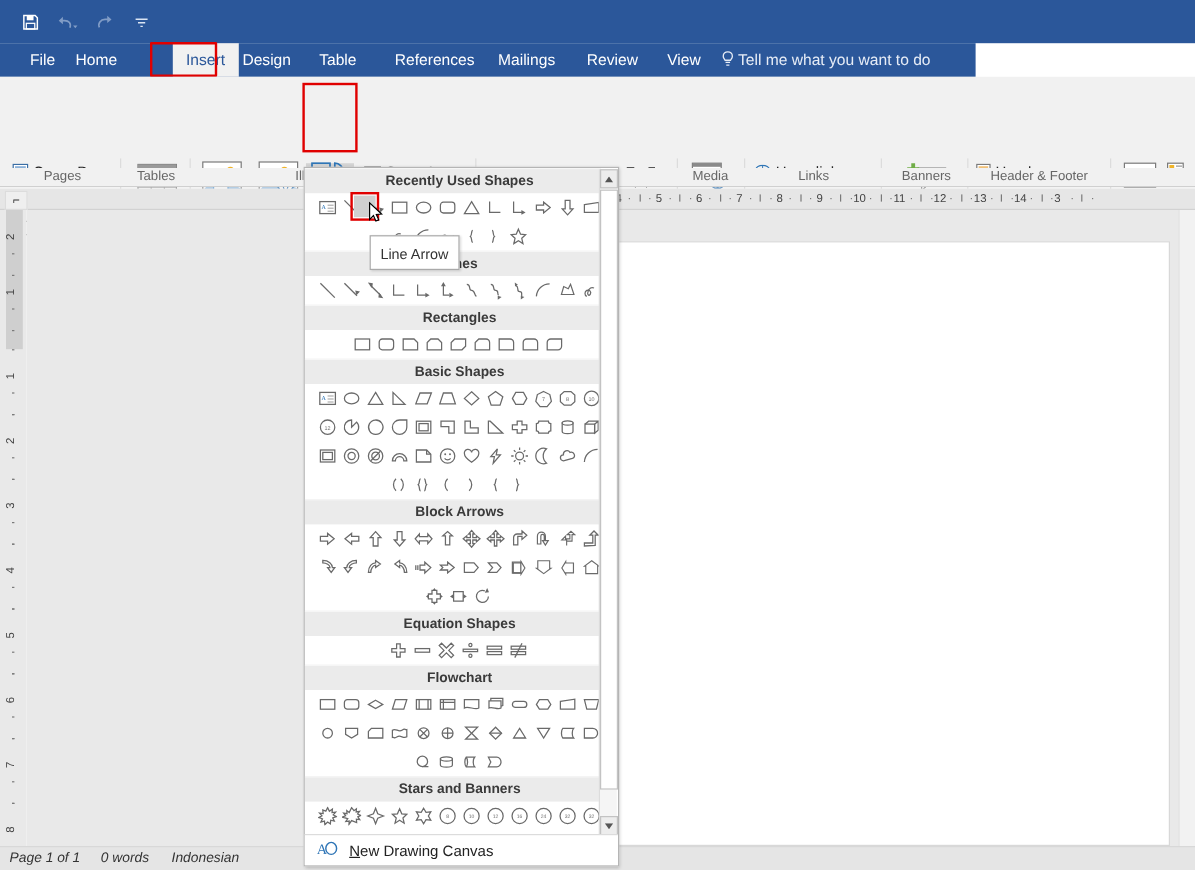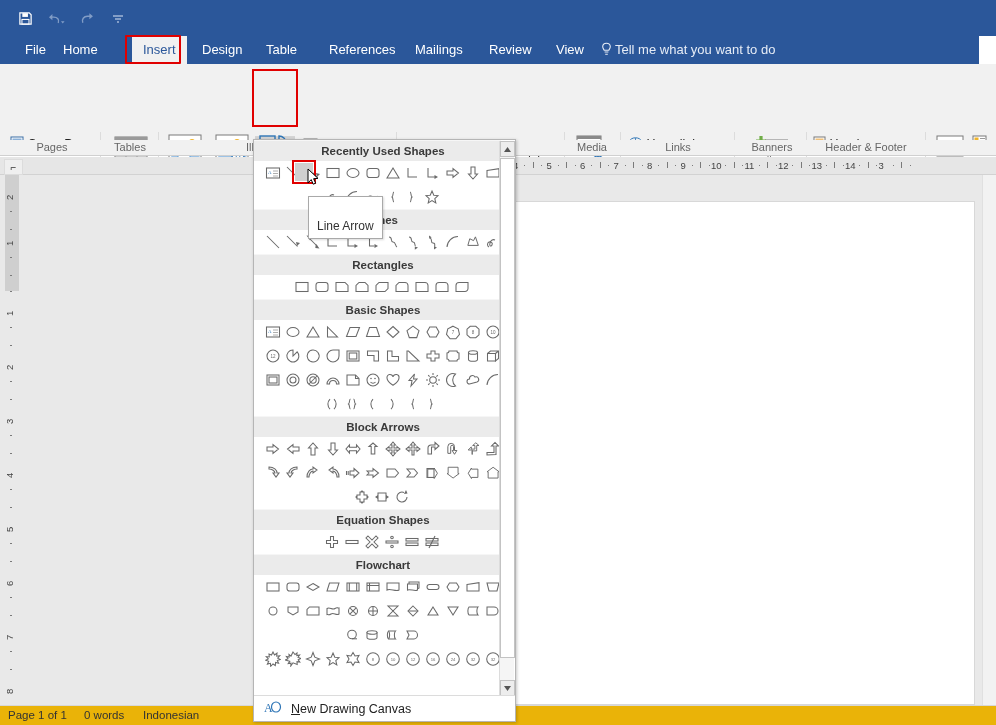--- a/index.html
+++ b/index.html
@@ -20,21 +20,21 @@
             color:#e8eef7; }
   .qat-btn svg{ display:block; }
   .qat-btn.dim svg{ opacity:.55; }
   .title-text{
     position:absolute; left:0; top:8px; width:996px; text-align:center;
     color:#ffffff; font-size:13.5px; letter-spacing:.2px;
   }
 
   
   .tabstrip{
-    position:absolute; left:0; top:36px; width:979px; height:28px;
+    position:absolute; left:0; top:36px; width:813px; height:28px;
     background:#2b579a;
   }
   .tab{
     position:absolute; top:0; height:28px; line-height:28px; padding:0 11px;
     color:#ffffff; font-size:13px; white-space:nowrap;
   }
   .tab.active{ background:#f1f1f1; color:#2b579a; }
   .tab-highlight{
     position:absolute; border:2.5px solid #e00000; border-radius:1px;
     left:125px; top:35px; width:56px; height:29px; pointer-events:none;
@@ -111,21 +111,21 @@
     background:#ffffff; border:1px solid #d8d8d8;
   }
   .vscroll{
     position:absolute; right:0; top:0; width:14px; height:530px; background:#f2f2f2;
     border-left:1px solid #e0e0e0;
   }
 
   
   .statusbar{
     position:absolute; left:0; top:705px; width:996px; height:20px;
-    background:#eab308; border-top:1px solid #d8d8d8;
+    background:#e5e5e5; border-top:1px solid #d8d8d8;font-style:italic;
   }
   .st{ position:absolute; top:3px; font-size:11.5px; color:#333; white-space:nowrap; }
 
   
   .gallery{
     position:absolute; left:253px; top:139px; width:263px; height:583px;
     background:#ffffff; border:1px solid #b5b5b5;
     box-shadow:1px 1px 3px rgba(0,0,0,.22);
     z-index:40;
     text-align:center;
@@ -147,21 +147,21 @@
     position:absolute; left:292px; top:160px; width:24px; height:24px;
     border:2.5px solid #e00000; z-index:55; pointer-events:none;
   }
   .shape-sel-bg{
     position:absolute; left:295px; top:163px; width:18px; height:18px;
     background:#d0d0d0; z-index:42;
   }
   .tooltip{
     position:absolute; left:308px; top:196px; z-index:60;
     background:#ffffff; border:1px solid #a9a9a9;
-    font-size:12px; color:#333; padding:22px 8px 5px 8px;
+    font-size:12px; color:#333; padding:8px 8px 5px 8px;
     box-shadow:1px 1px 2px rgba(0,0,0,.15);
   }
   .cursor{ position:absolute; left:307px; top:168px; z-index:58; }
 
   .g-scroll{
     position:absolute; right:1px; top:1px; width:15px; height:555px;
     background:#f5f5f5; border-left:1px solid #dcdcdc;
   }
   .g-arrow{
     position:absolute; left:0; width:15px; height:16px; background:#ededed;
@@ -211,21 +211,21 @@
         <svg width="12" height="12" viewBox="0 0 12 12">
             <path d="M1 3h10M3 6h6M5 9h2" stroke="#dbe5f3" stroke-width="1.2"></path>
           </svg>
       </span>
     </div>
   </div>
 
   <div class="tabstrip">
     <div class="tab" style="left:14px;">File</div>
     <div class="tab" style="left:52px;">Home</div>
-    <div class="tab active" style="left:132px;">Insert</div>
+    <div class="tab active" style="left:144px;">Insert</div>
     <div class="tab" style="left:191px;">Design</div>
     <div class="tab" style="left:255px;">Table</div>
     <div class="tab" style="left:318px;">References</div>
     <div class="tab" style="left:404px;">Mailings</div>
     <div class="tab" style="left:478px;">Review</div>
     <div class="tab" style="left:545px;">View</div>
     <div class="tellme" style="left:615px;">Tell me what you want to do</div>
   </div>
   <span class="bulb">
     <svg width="13" height="15" viewBox="0 0 13 15">
@@ -975,20 +975,21 @@
               <path d="M8 11.8h5" stroke="#6a6a6a" fill="none" stroke-width="1.05"></path>
             </svg></span><span class="sh"><svg width="16" height="16" viewBox="0 0 16 16">
               <path d="M3 5.5v5c0 1 2.2 1.8 5 1.8s5-.8 5-1.8v-5z" stroke="#6a6a6a" fill="#ffffff" stroke-width="1.05"></path>
               <ellipse cx="8" cy="5.5" rx="5" ry="1.8" stroke="#6a6a6a" fill="#ffffff" stroke-width="1.05"></ellipse>
             </svg></span><span class="sh"><svg width="16" height="16" viewBox="0 0 16 16">
               <path d="M11.5 4c-1.5 1.5-1.5 6.5 0 8h-7c-1.5-1.5-1.5-6.5 0-8z" stroke="#6a6a6a" fill="#ffffff" stroke-width="1.05"></path>
               <path d="M4.5 4c1.5 1.5 1.5 6.5 0 8" stroke="#6a6a6a" fill="none" stroke-width="1.05"></path>
             </svg></span><span class="sh"><svg width="16" height="16" viewBox="0 0 16 16">
               <path d="M3 4h7c2 0 3.5 2 3.5 4s-1.5 4-3.5 4H3l2-4z" stroke="#6a6a6a" fill="#ffffff" stroke-width="1.05"></path>
             </svg></span></div>
+        <div class="sechead">Stars and Banners</div>
         <div class="shaperow"><span class="sh"><svg width="16" height="16" viewBox="0 0 16 16">
               <path d="M8 1l1.5 3 2.5-1.8-.3 3 3-.4-2 2.3 2.6 1.4-3 1 1.3 2.8-3-.8-.3 3L8 13l-2.3 2.3-.3-3-3 .8L3.7 10.3l-3-1L3.3 7.9l-2-2.3 3 .4-.3-3L6.5 4z" stroke="#6a6a6a" fill="#ffffff" stroke-width="1.05"></path>
             </svg></span><span class="sh"><svg width="16" height="16" viewBox="0 0 16 16">
               <path d="M8 1l2 2.6 2-1.6-.2 2.6 2.8-.5-1.6 2.2 2.8 1.2-2.6 1.2 1.6 2.4-2.8-.4.2 2.8L8 11.8 5.8 15l.2-2.8-2.8.4 1.6-2.4L.2 9l2.8-1.2L1.4 5.6l2.8.5L4 3.5l2 1.6z" stroke="#6a6a6a" fill="#ffffff" stroke-width="1.05"></path>
             </svg></span><span class="sh"><svg width="16" height="16" viewBox="0 0 16 16">
               <path d="M8 1.5l1.8 4.7 4.7 1.8-4.7 1.8L8 14.5l-1.8-4.7L1.5 8l4.7-1.8z" stroke="#6a6a6a" fill="#ffffff" stroke-width="1.05"></path>
             </svg></span><span class="sh"><svg width="16" height="16" viewBox="0 0 16 16">
               <path d="M8 2l1.8 4.2 4.2.4-3.2 3 1 4.4L8 11.6 4.2 14l1-4.4L2 6.6l4.2-.4z" stroke="#6a6a6a" fill="#ffffff" stroke-width="1.05"></path>
             </svg></span><span class="sh"><svg width="16" height="16" viewBox="0 0 16 16">
               <path d="M8 1.5l2 3.5 4-.5-2 3.5 2 3.5-4-.5-2 3.5-2-3.5-4 .5 2-3.5-2-3.5 4 .5z" stroke="#6a6a6a" fill="#ffffff" stroke-width="1.05"></path>

